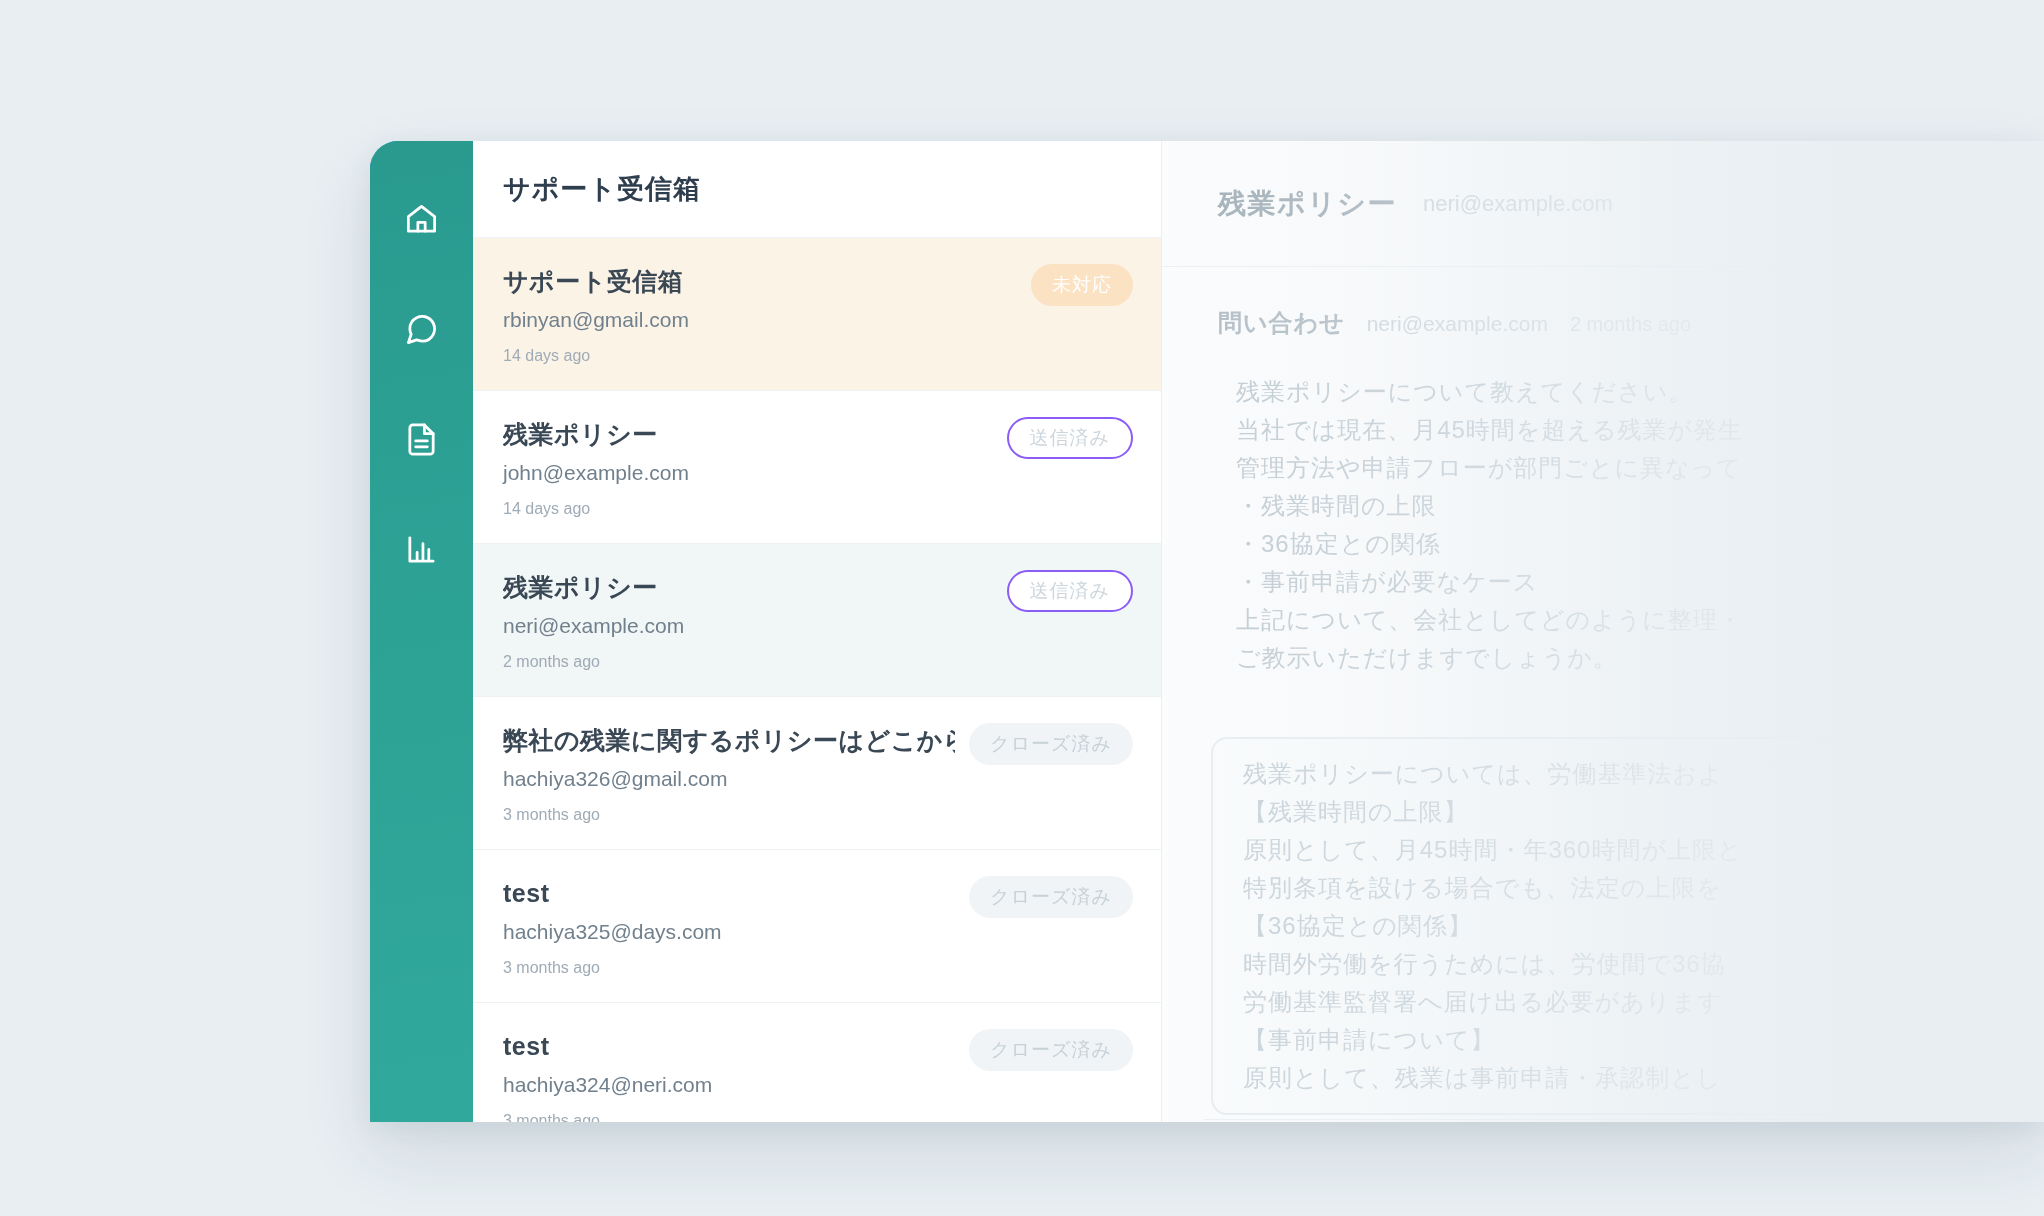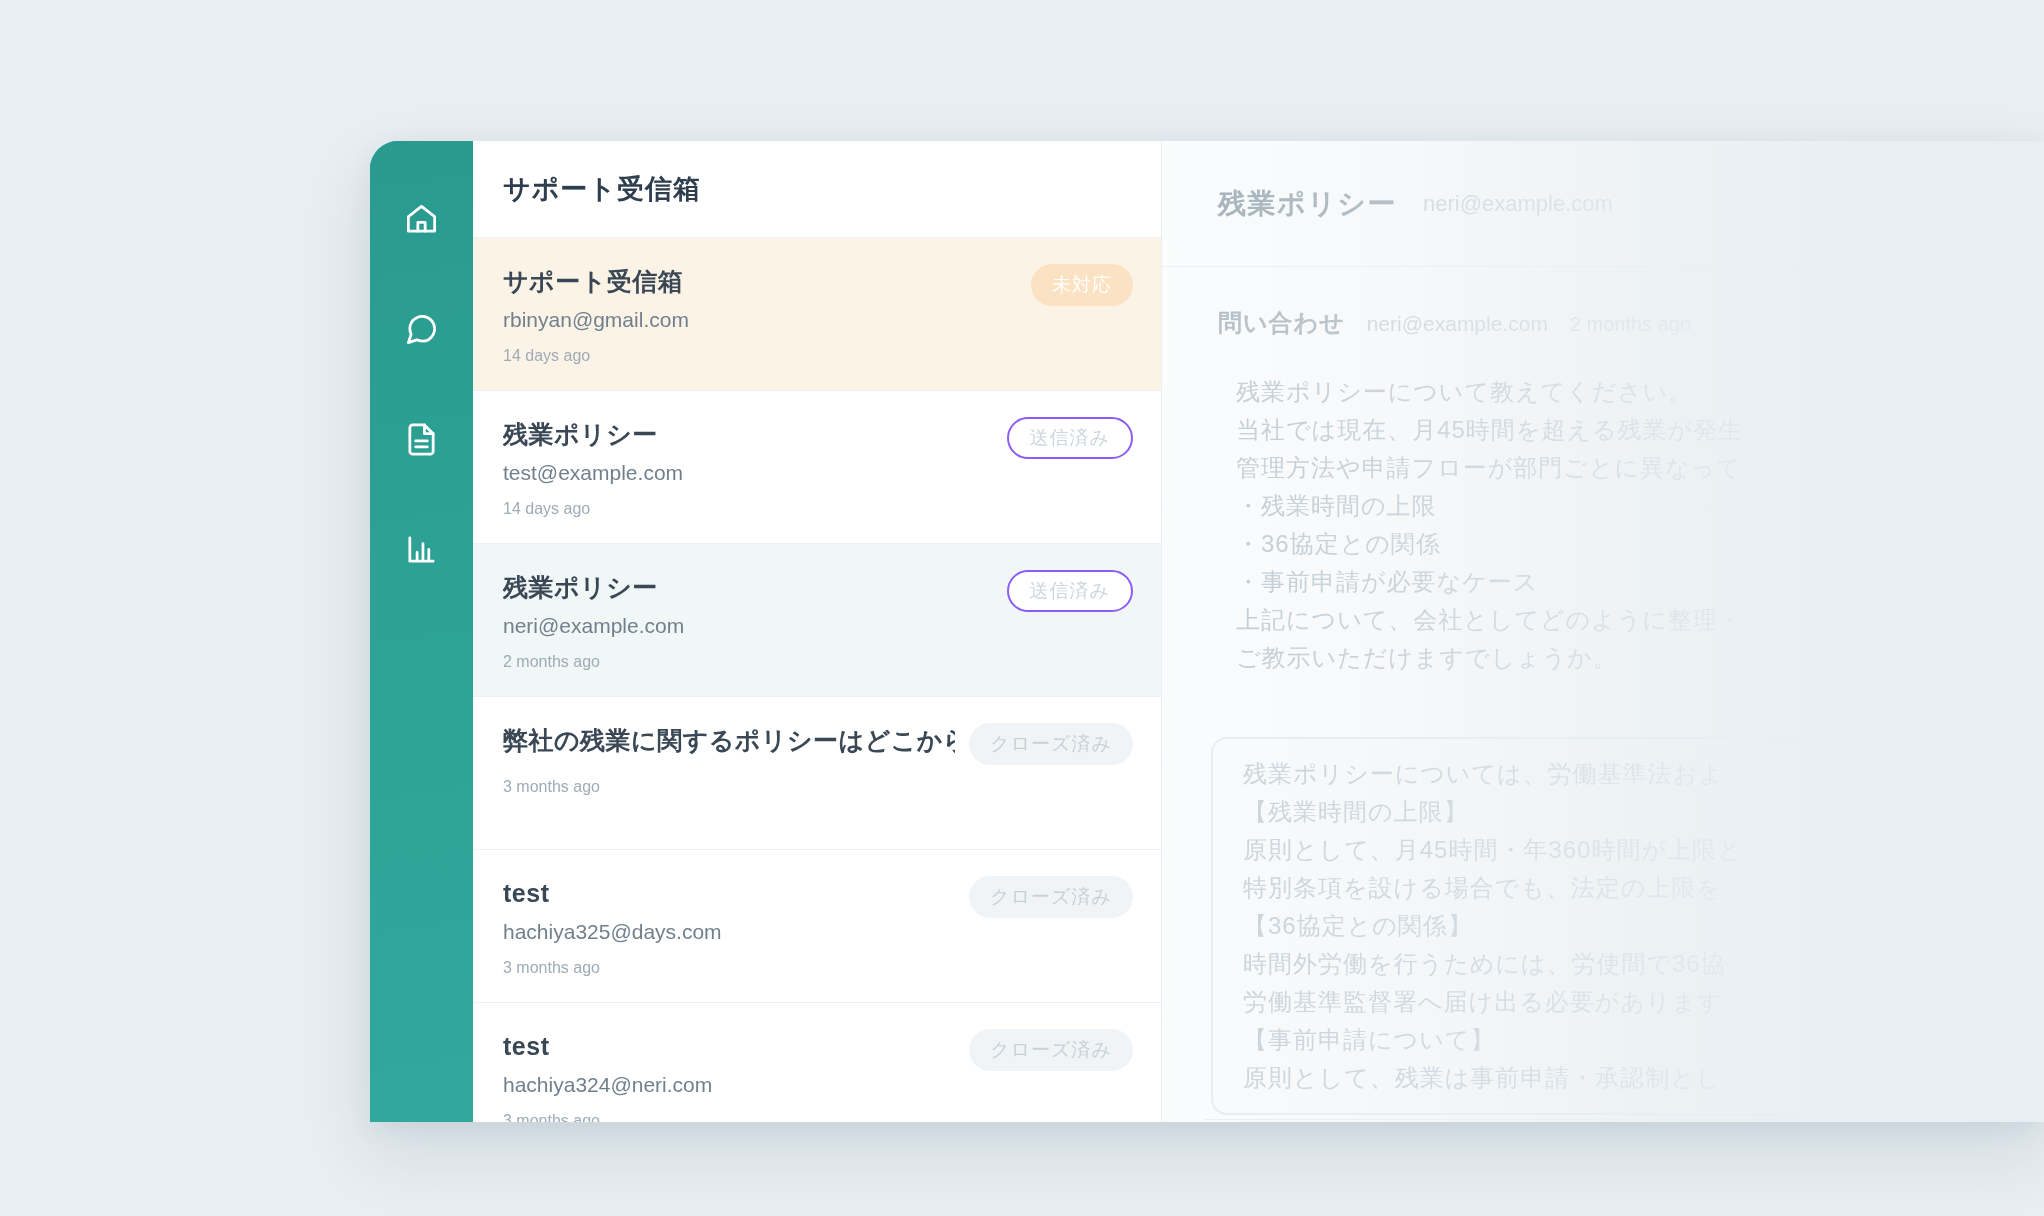--- a/index.html
+++ b/index.html
@@ -135,38 +135,39 @@
         </div>
         <div class="row-email">rbinyan@gmail.com</div>
         <div class="row-time">14 days ago</div>
       </article>
 
       <article class="row">
         <div class="row-top">
           <h2 class="row-title">残業ポリシー</h2>
           <span class="badge badge--sent">送信済み</span>
         </div>
-        <div class="row-email">test@example.com</div>
+        <div class="row-email">john@example.com</div>
         <div class="row-time">14 days ago</div>
       </article>
 
       <article class="row row--selected">
         <div class="row-top">
           <h2 class="row-title">残業ポリシー</h2>
           <span class="badge badge--sent">送信済み</span>
         </div>
         <div class="row-email">neri@example.com</div>
         <div class="row-time">2 months ago</div>
       </article>
 
       <article class="row">
         <div class="row-top">
           <h2 class="row-title">弊社の残業に関するポリシーはどこから確</h2>
           <span class="badge badge--closed">クローズ済み</span>
         </div>
+        <div class="row-email">hachiya326@gmail.com</div>
         <div class="row-time">3 months ago</div>
       </article>
 
       <article class="row">
         <div class="row-top">
           <h2 class="row-title">test</h2>
           <span class="badge badge--closed">クローズ済み</span>
         </div>
         <div class="row-email">hachiya325@days.com</div>
         <div class="row-time">3 months ago</div>

